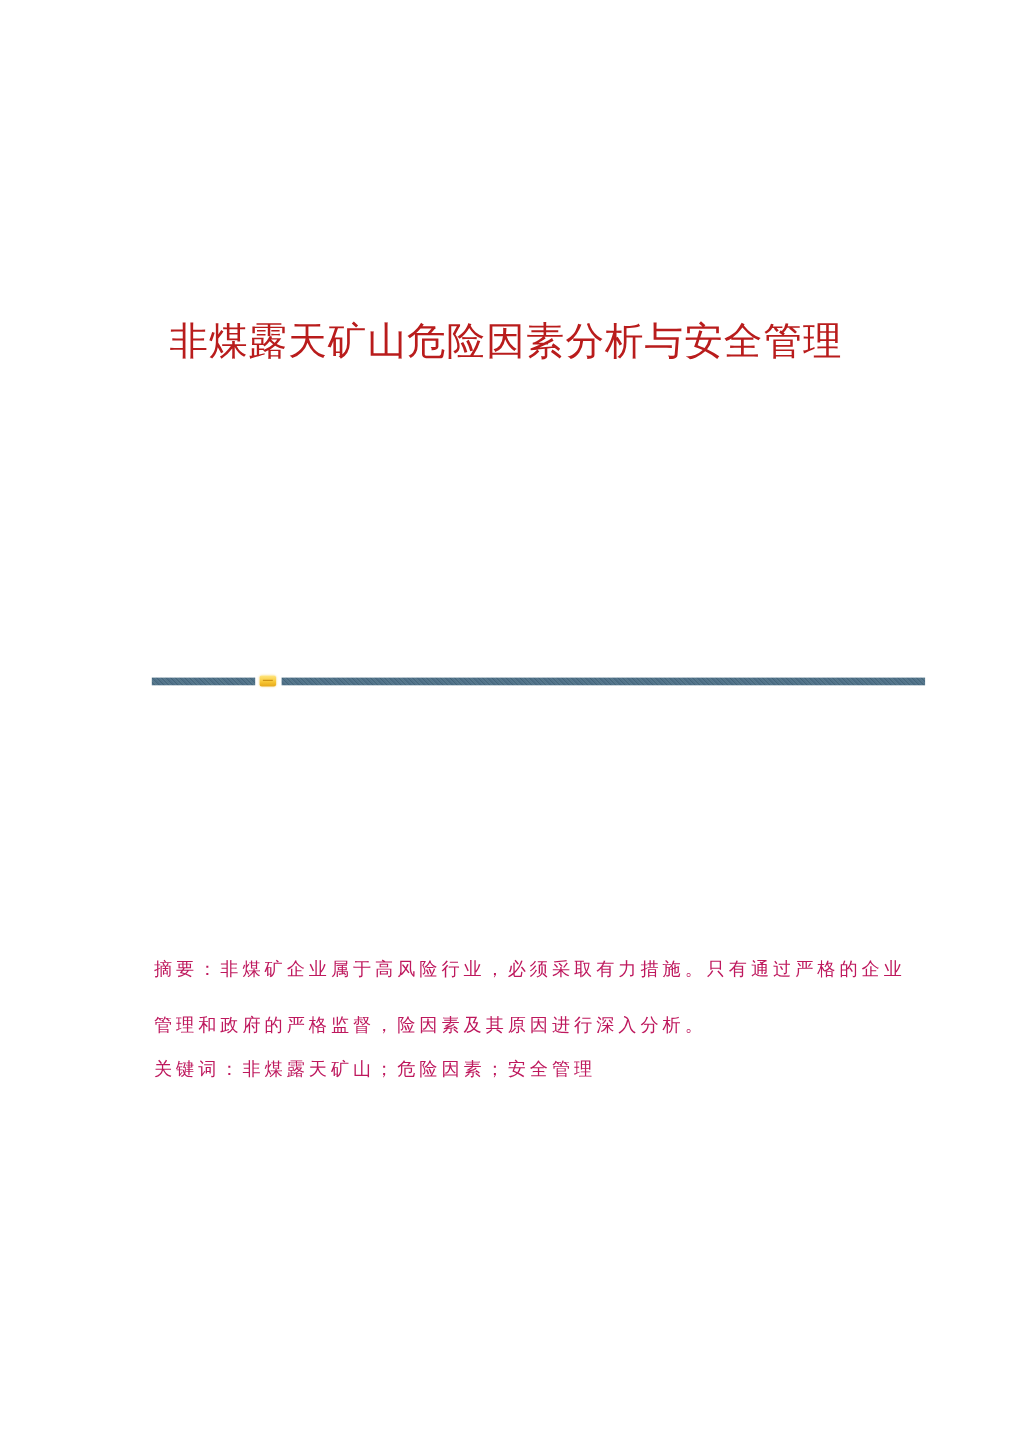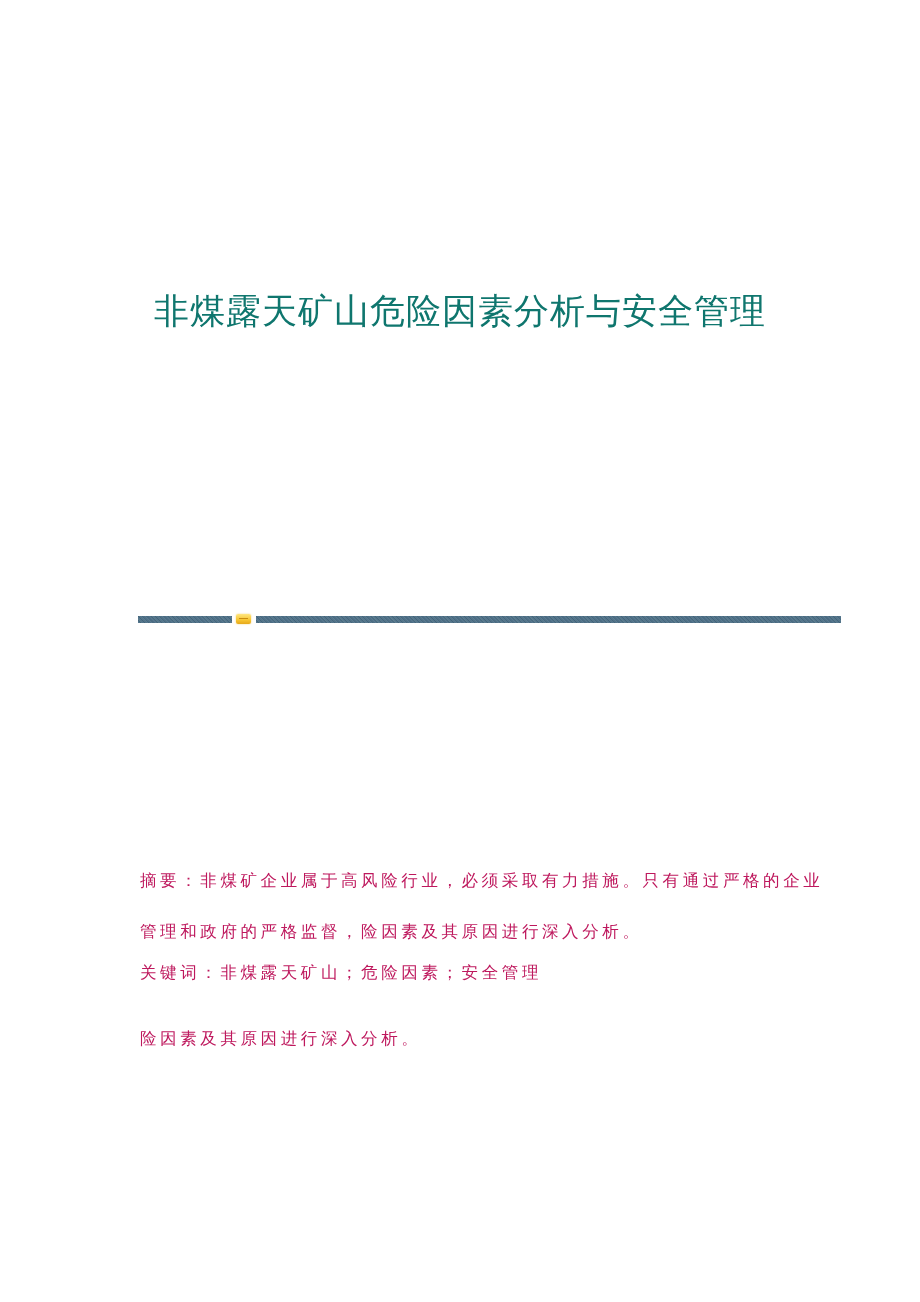--- a/index.html
+++ b/index.html
@@ -17,21 +17,21 @@
     }
     .title {
       position: absolute;
       left: 0;
       top: 262px;
       width: 920px;
       text-align: center;
       font-family: "DejaVu Sans", "Liberation Sans", sans-serif;
       font-size: 35px;
       letter-spacing: 1px;
-      color: #0f766e;
+      color: #b91c1c;
       line-height: 52px;
       font-weight: normal;
     }
     .divider {
       position: absolute;
       top: 614px;
       left: 138px;
       width: 703px;
       height: 10px;
     }
@@ -78,20 +78,21 @@
       letter-spacing: 3.6px;
       color: #be185d;
     }
     .abstract {
       top: 855px;
       line-height: 51px;
     }
     .keywords {
       top: 958px;
       line-height: 30px;
+      font-family: Liberation Mono, monospace;
     }
     .para {
       top: 1013px;
       line-height: 51px;
     }
     .line { display: block; white-space: nowrap; }
   </style>
 </head>
 <body>
 
@@ -106,14 +107,13 @@
 <div class="body-text abstract">
   <span class="line">摘要：非煤矿企业属于高风险行业，必须采取有力措施。只有通过严格的企业</span>
   <span class="line">管理和政府的严格监督，险因素及其原因进行深入分析。</span>
 </div>
 
 <div class="body-text keywords">
   <span class="line">关键词：非煤露天矿山；危险因素；安全管理</span>
 </div>
 
 <div class="body-text para">
-  <span class="line">险因素及其原因进行深入分析。</span>
 </div>
 
 </body></html>

